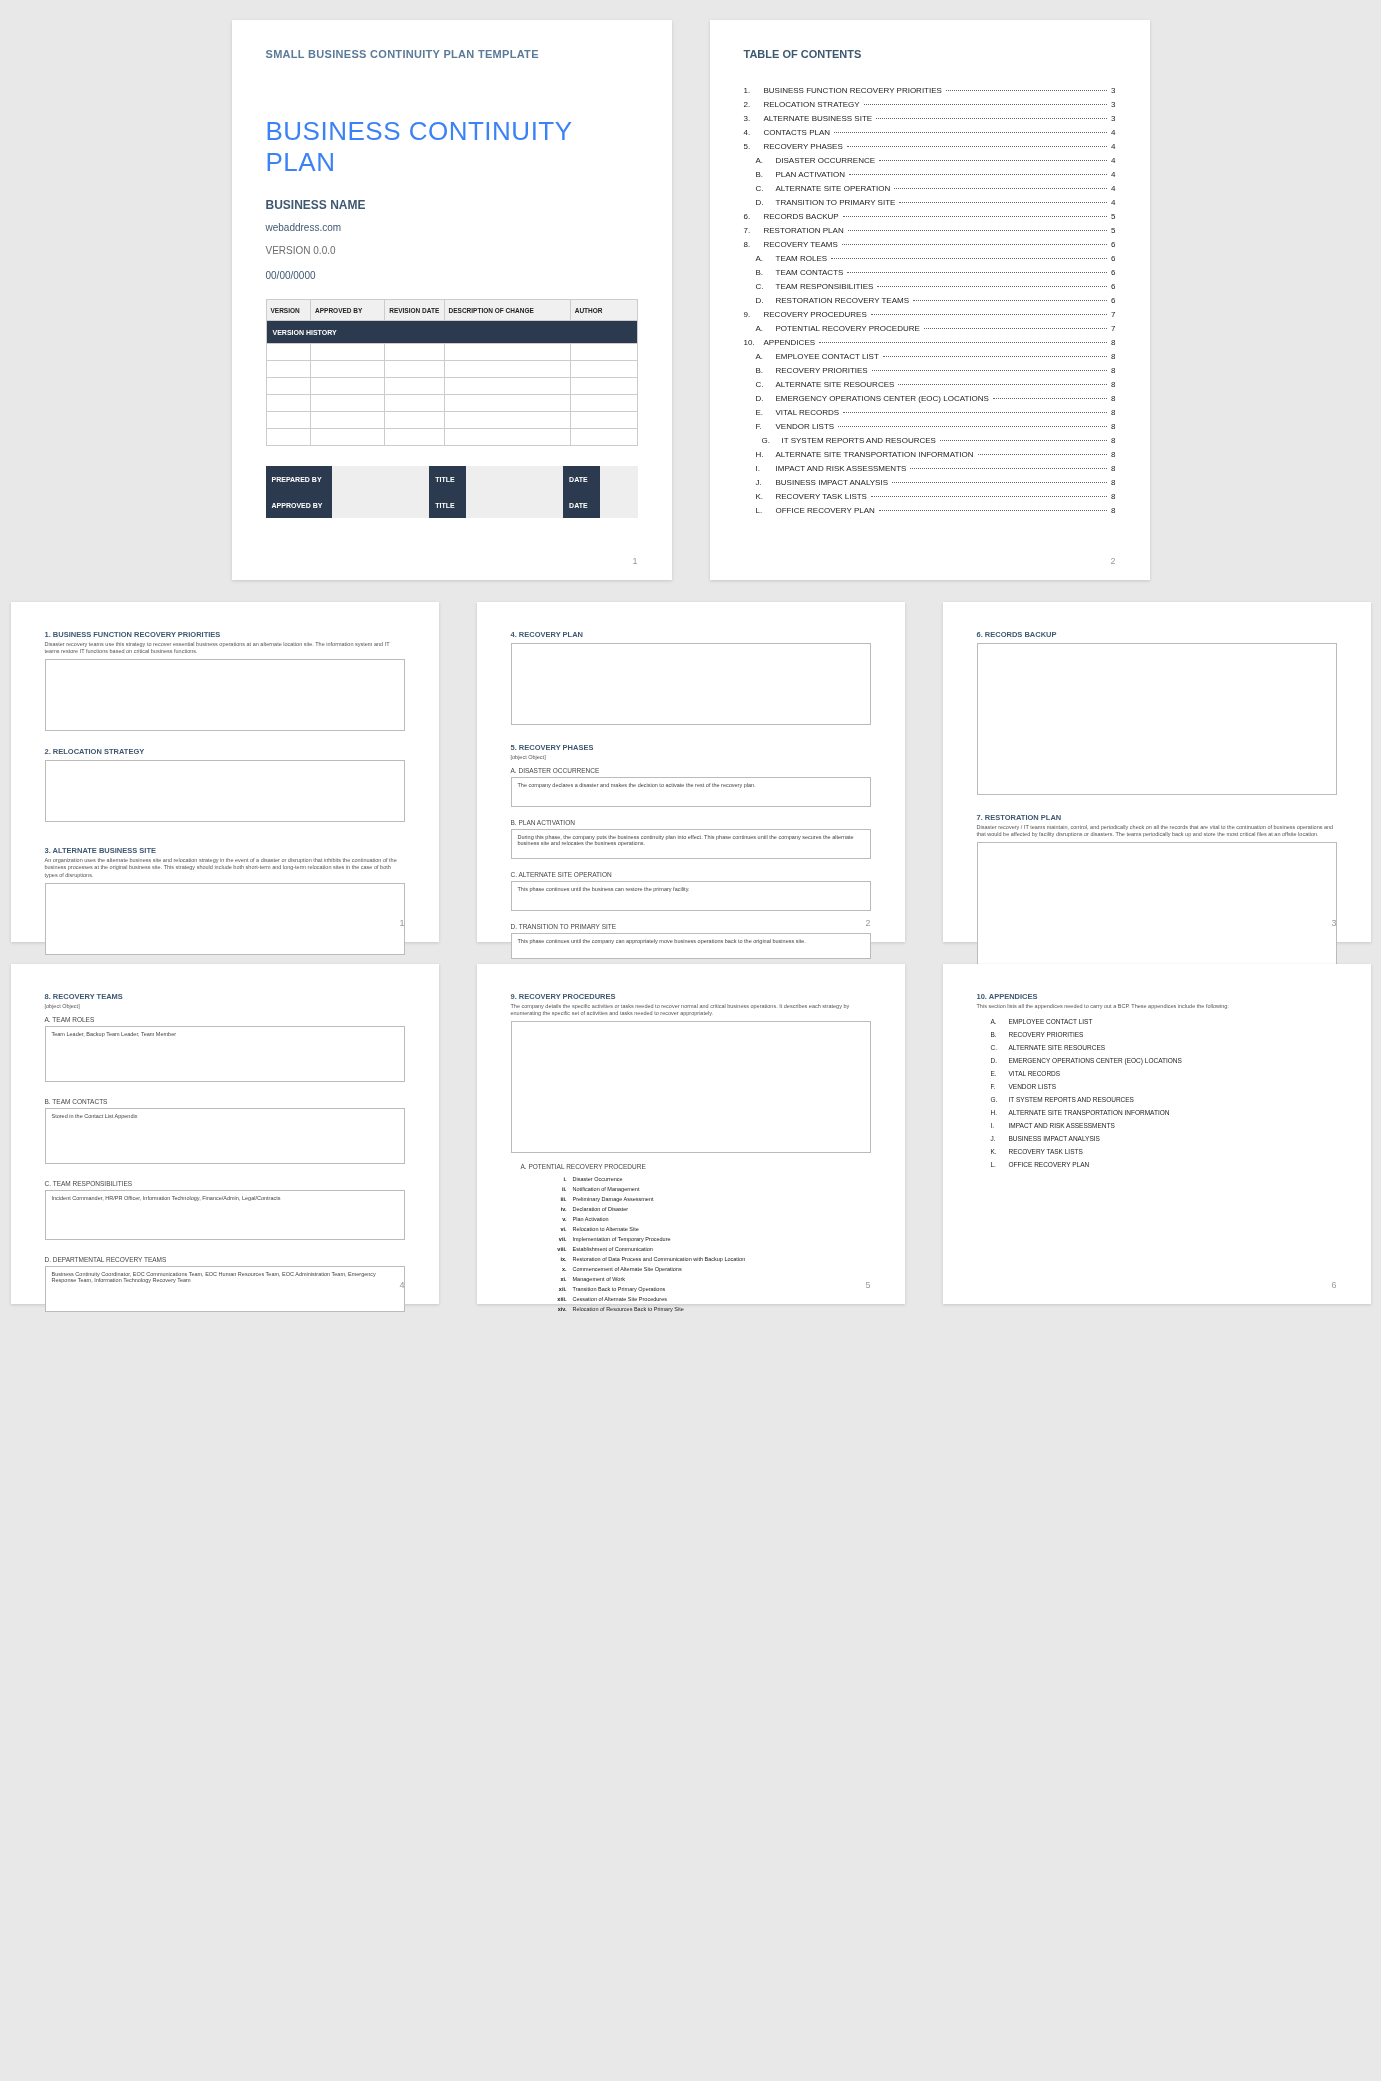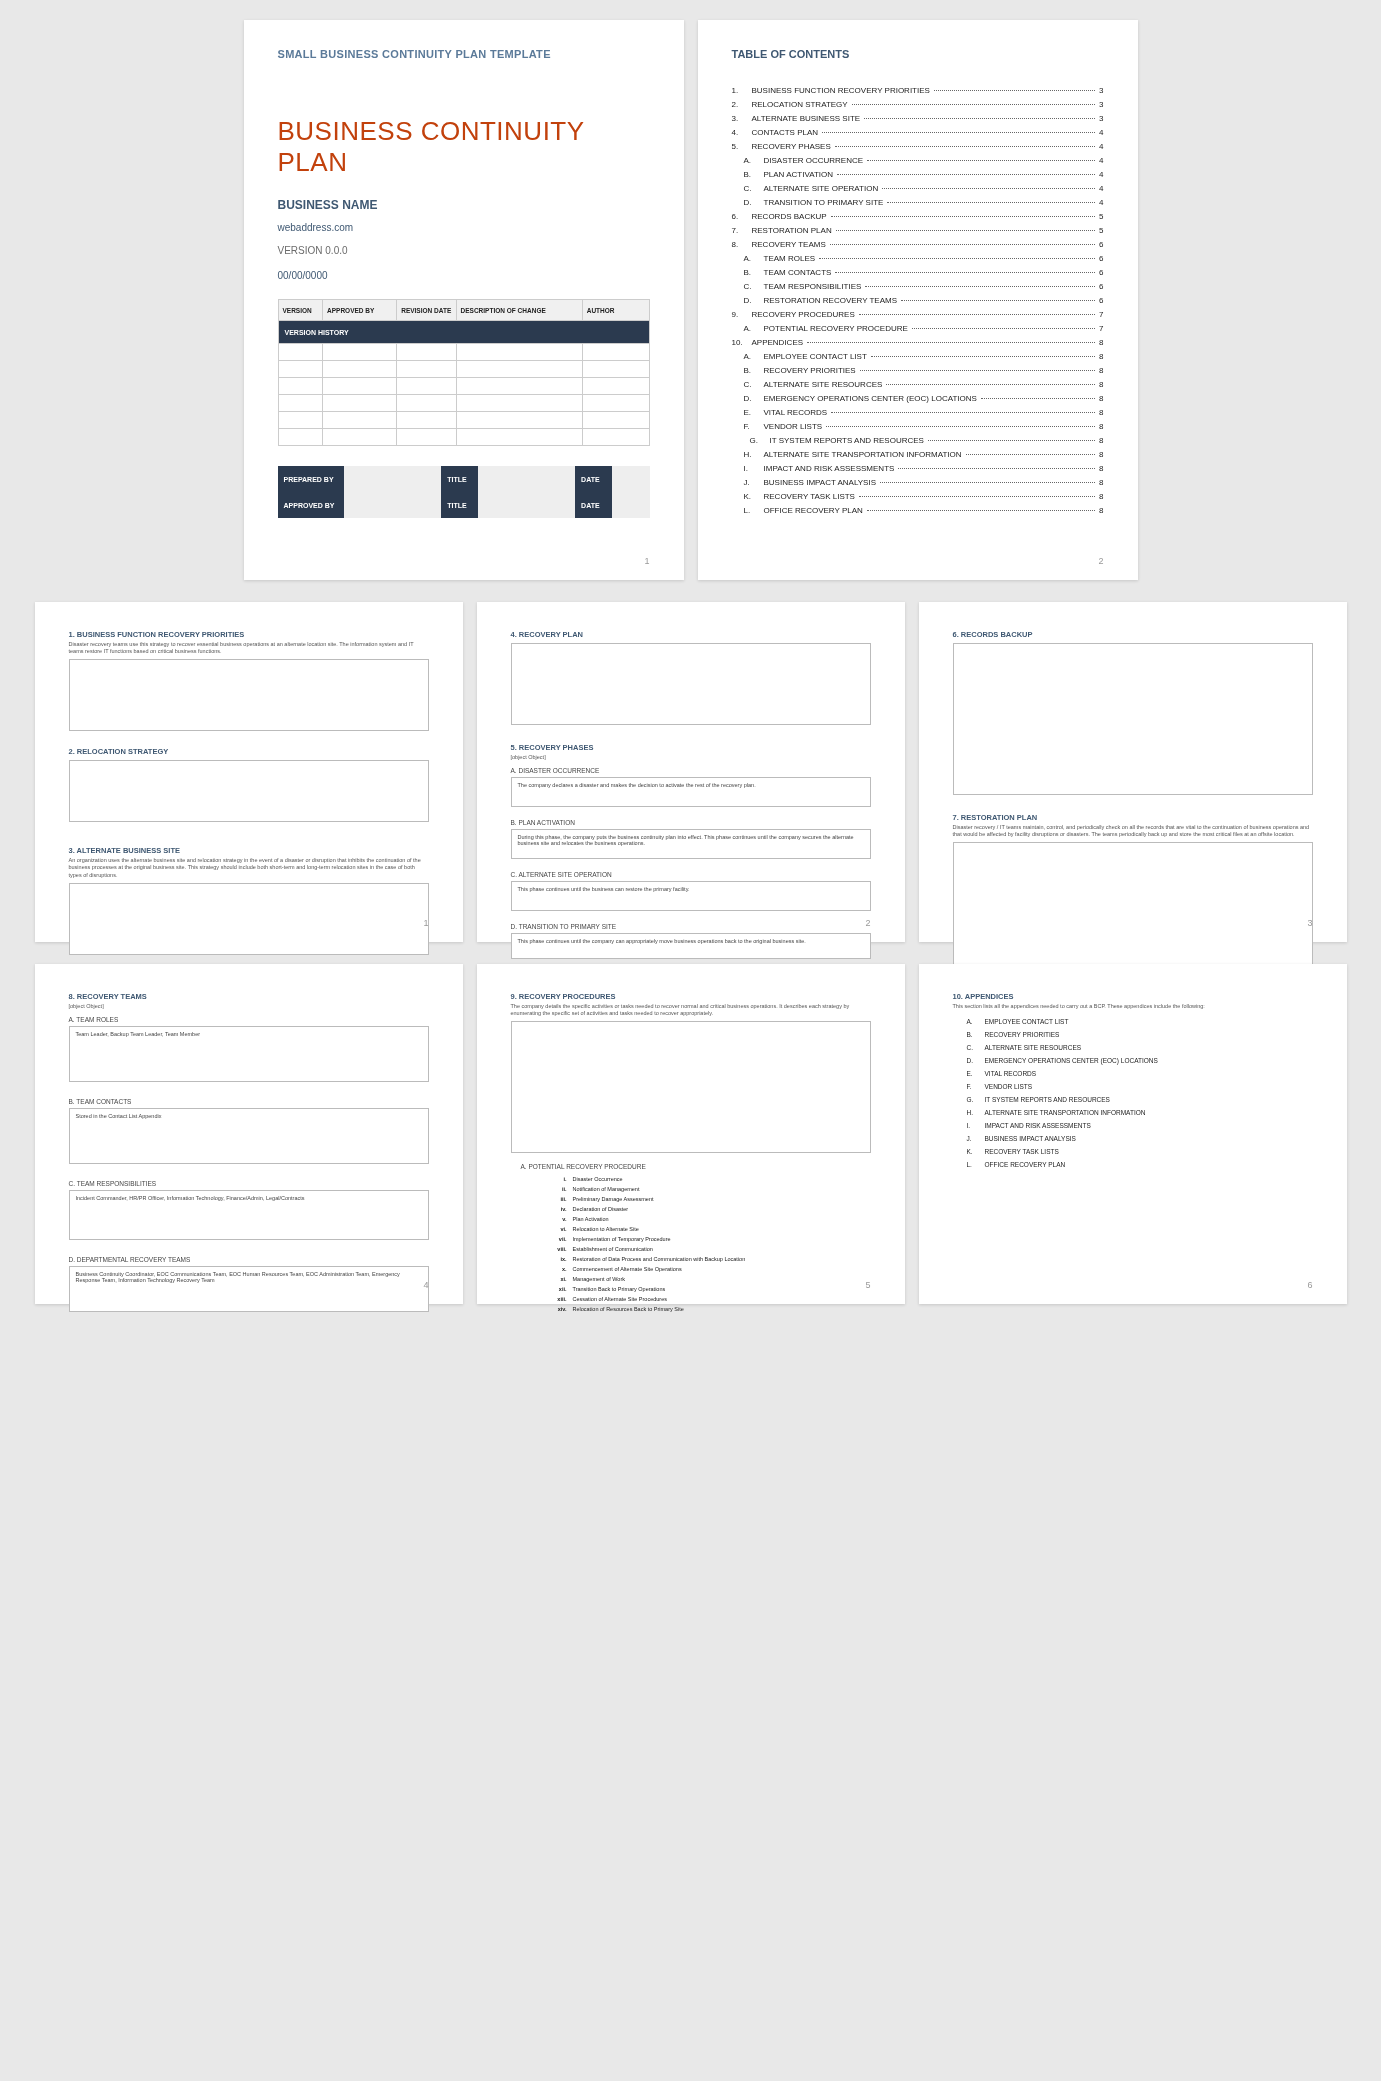--- a/index.html
+++ b/index.html
@@ -7,35 +7,35 @@
     background: #e8e8e8;
     font-family: Arial, Helvetica, sans-serif;
     color: #222;
   }
   .canvas {
     width: 1381px;
     margin: 0 auto;
     padding: 20px 0 40px;
     background: #e8e8e8;
   }
-  .row { display: flex; justify-content: center; gap: 14px; margin-bottom: 22px; }
+  .row { display: flex; justify-content: center; gap: 38px; margin-bottom: 22px; }
   .page {
     background: #fff;
     box-shadow: 0 1px 3px rgba(0,0,0,.15);
     position: relative;
     padding: 28px 34px 34px;
     box-sizing: border-box;
   }
   .page-lg { width: 440px; height: 560px; }
   .page-sm { width: 428px; height: 340px; font-size: 7px; }
   .page-num { position: absolute; right: 34px; bottom: 14px; color: #999; font-size: 9px; }
 
   
   .tpl-label { color: #5b7a99; font-size: 11px; font-weight: 700; letter-spacing: .3px; }
-  .title { color: #c2410c; font-size: 26px; font-weight: 400; margin-top: 56px; letter-spacing: .5px;}
+  .title { color: #3b82f6; font-size: 26px; font-weight: 400; margin-top: 56px; letter-spacing: .5px;}
   .biz-name { color: #3f5872; font-size: 12px; font-weight: 700; margin-top: 20px; }
   .addr { color: #3f5872; font-size: 10px; margin-top: 14px; line-height: 1.6;}
   .url { color: #3f5872; font-size: 10px; margin-top: 10px; }
   .ver { color: #6b6b6b; font-size: 10px; margin-top: 12px; }
   .date { color: #3f5872; font-size: 10px; margin-top: 14px; }
   .vh { margin-top: 18px; width: 100%; border-collapse: collapse; }
   .vh th, .vh td { border: 1px solid #ccc; height: 14px; }
   .vh-cap { background: #2b3a4f; color: #fff; font-size: 7px; font-weight: 700; text-align: left; padding: 4px 6px; border: 1px solid #2b3a4f; }
   .vh thead th { background: #f0f0f0; font-size: 6.5px; font-weight: 700; text-align: left; padding: 3px 4px; }
   .sign { margin-top: 20px; width: 100%; border-collapse: collapse; }

